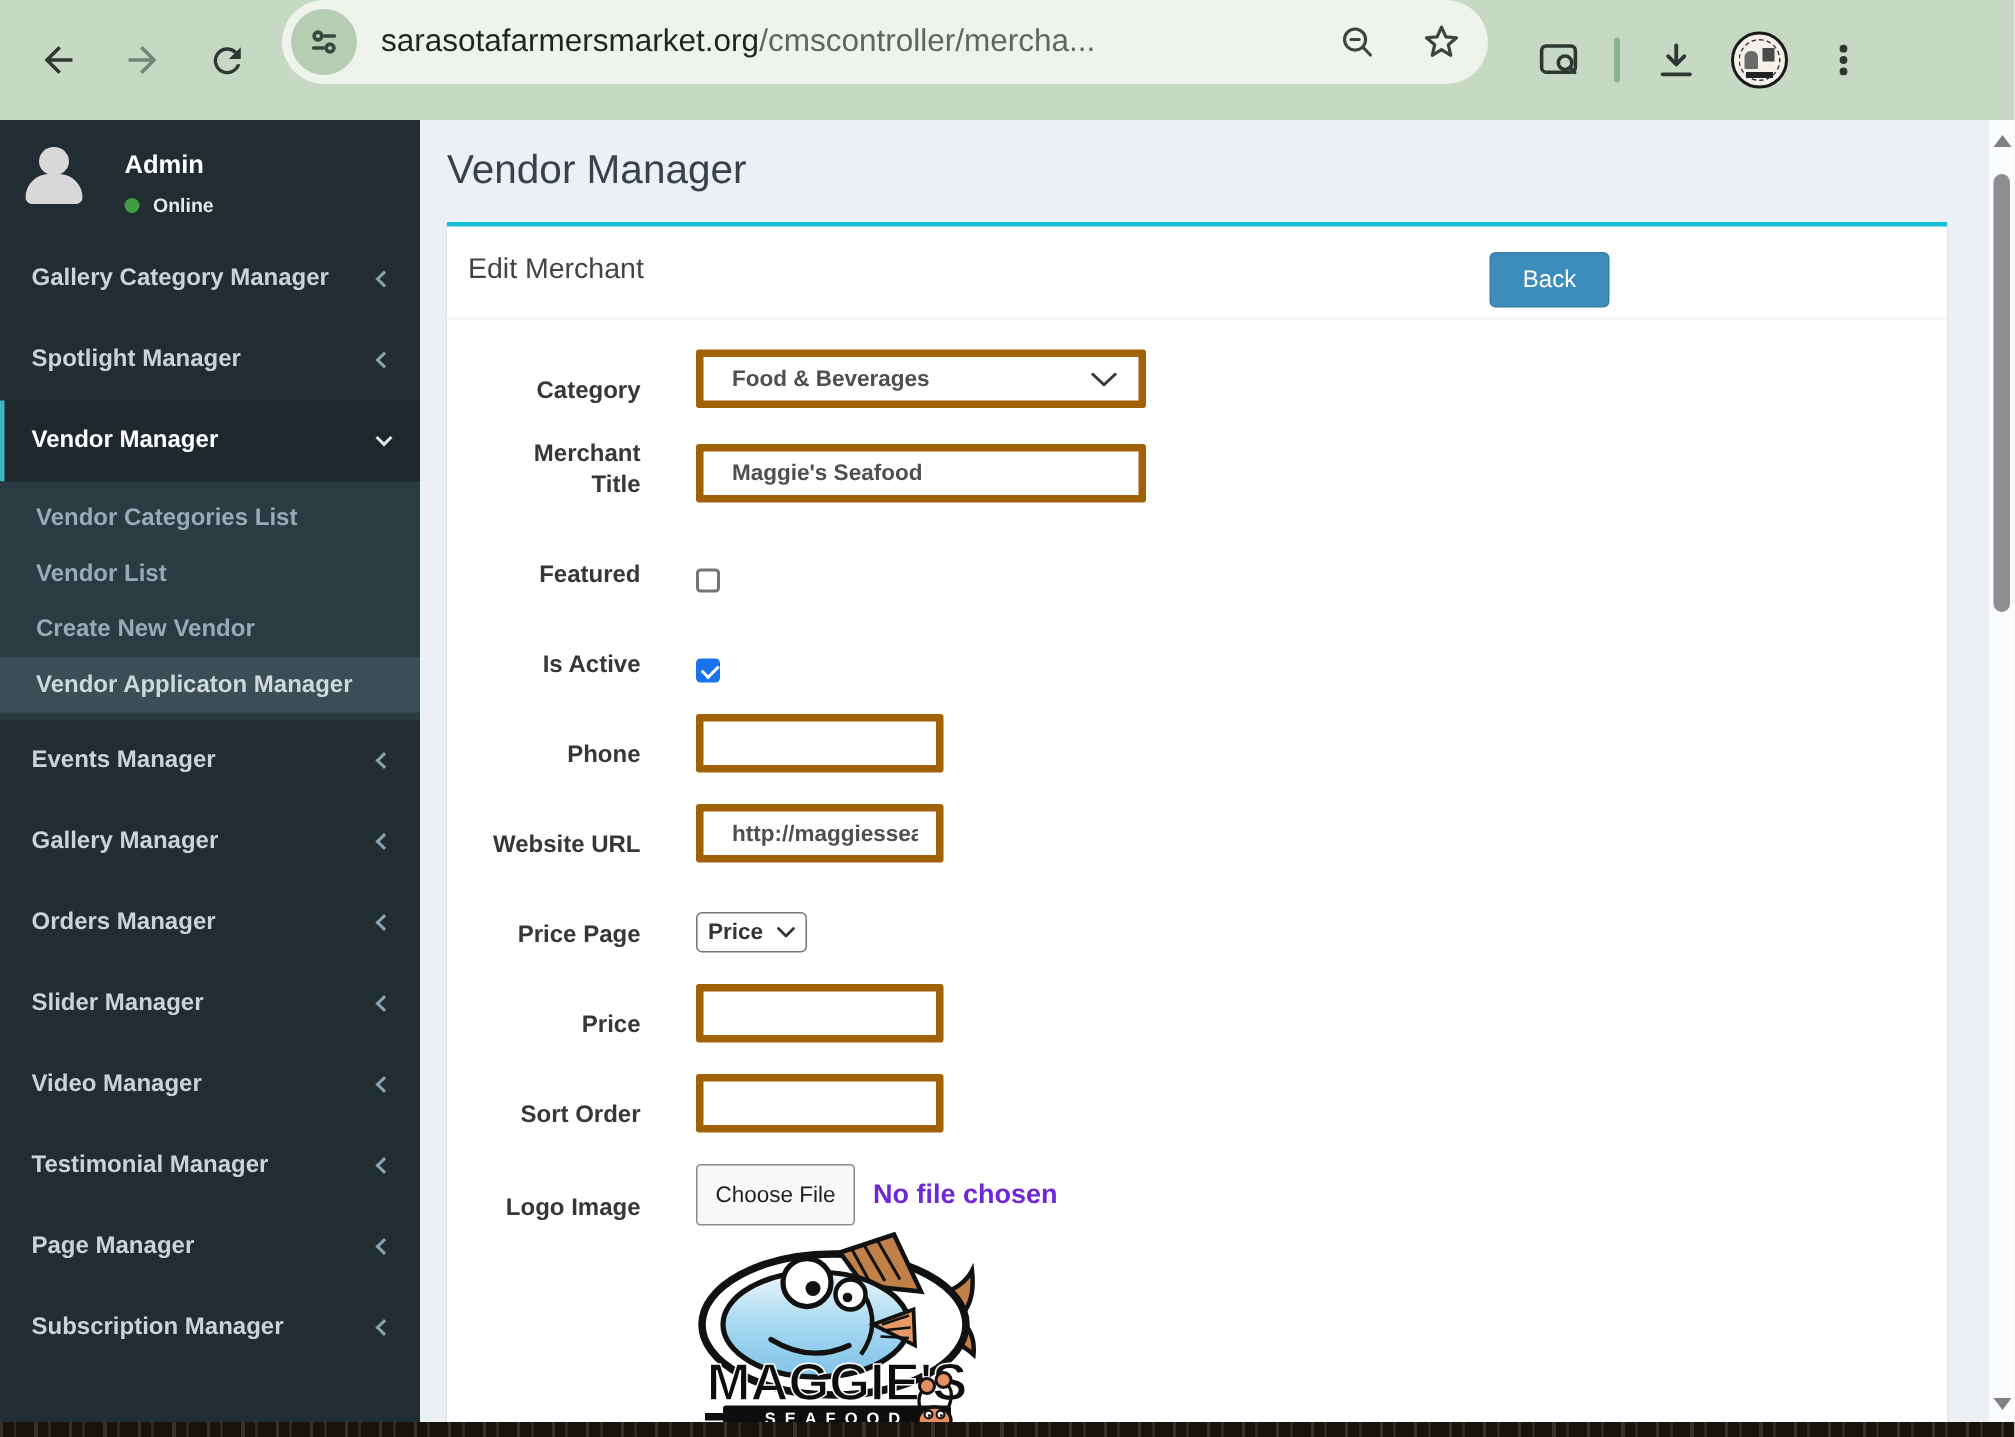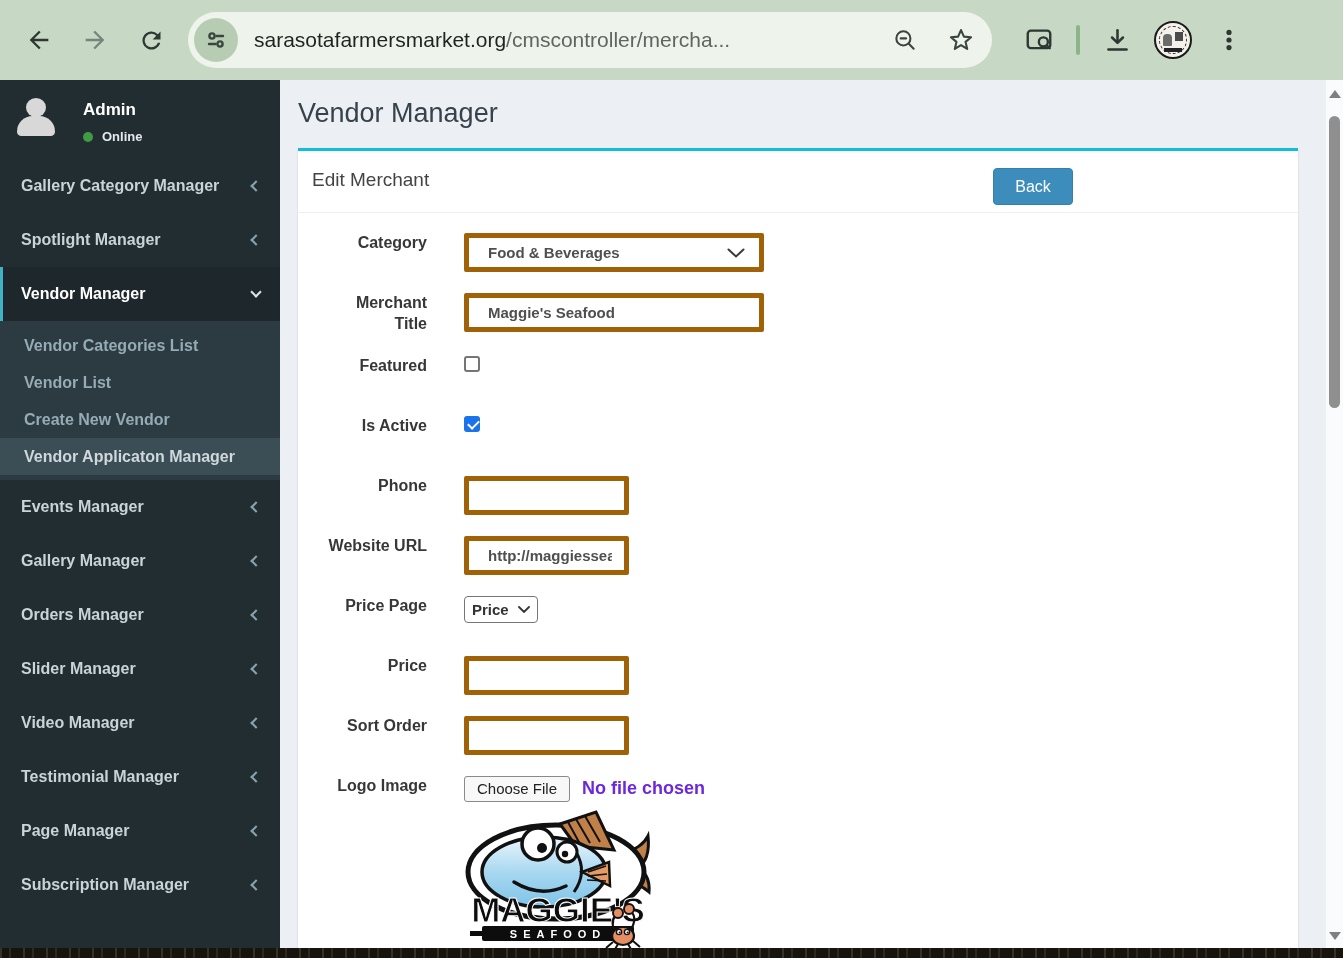--- a/index.html
+++ b/index.html
@@ -1,20 +1,20 @@
 <!DOCTYPE html>
 <html><head>
 <meta charset="utf-8">
 <style>
   * { margin:0; padding:0; box-sizing:border-box; }
   html,body { width:1343px; height:958px; overflow:hidden; }
   body { font-family:"Liberation Sans", sans-serif; position:relative; background:#ecf0f5; }
 
   
-  .chrome { position:absolute; top:0; left:0; width:1343px; height:80px; background:#c7d9c5; display:flex; align-items:center; }
+  .chrome { position:absolute; top:0; left:0; width:1343px; height:80px; background:#c7d9c5; display:flex; }
   .nav-btns { display:flex; align-items:center; gap:26px; padding-left:24px; }
   .nav-btn { width:30px; height:30px; display:flex; align-items:center; justify-content:center; cursor:pointer; }
   .url-pill { margin-left:22px; width:804px; height:56px; border-radius:28px; background:#eef4ec; display:flex; align-items:center; padding:0 16px 0 6px; }
   .tune-circle { width:44px; height:44px; border-radius:50%; background:#b6cdb4; display:flex; align-items:center; justify-content:center; flex:0 0 auto; }
   .url-text { margin-left:16px; font-size:21px; color:#1e2420; white-space:nowrap; overflow:hidden; flex:1 1 auto; }
   .url-text .path { color:#5d675f; }
   .pill-icons { display:flex; align-items:center; gap:26px; margin-left:10px; }
   .chrome-right { display:flex; align-items:center; gap:22px; margin-left:32px; }
   .green-divider { width:4px; height:30px; background:#8cb58a; border-radius:2px; }
   .avatar-btn { width:38px; height:38px; border-radius:50%; background:#f3f1ea; border:2px solid #1b1b1b; position:relative; overflow:hidden; cursor:pointer; }
@@ -50,34 +50,34 @@
   
   .main { position:absolute; left:280px; top:80px; width:1063px; height:868px; background:#ecf0f5; }
   .page-title { position:absolute; left:18px; top:18px; font-size:27px; color:#37424a; font-weight:400; }
 
   .card { position:absolute; left:18px; top:68px; width:1000px; height:800px; background:#ffffff; border-top:3px solid #12bdd6; box-shadow:0 1px 2px rgba(0,0,0,0.12); }
   .card-header { position:relative; height:62px; border-bottom:1px solid #f0f0f0; }
   .card-title { position:absolute; left:14px; top:18px; font-size:19px; color:#444444; }
   .back-btn { position:absolute; left:695px; top:17px; width:80px; height:37px; background:#3c8dbc; border:1px solid #367fa9; border-radius:4px; color:#ffffff; font-size:16px; display:flex; align-items:center; justify-content:center; cursor:pointer; }
 
   .form-body { padding:20px 0 0 29px; }
-  .form-row { display:flex; min-height:39px; margin-bottom:21px; align-items:flex-start; }
+  .form-row { display:flex; min-height:39px; margin-bottom:21px; align-items:flex-end; }
   .form-label { width:100px; text-align:right; margin-right:37px; font-weight:bold; font-size:16px; color:#373737; line-height:1.3; }
   .ctrl { border:5px solid #a16207; border-radius:2px; background:#fff; height:39px; font-weight:bold; font-size:15px; color:#4f4f4f; }
   .select-lg { width:300px; display:flex; align-items:center; padding:0 14px 0 19px; cursor:pointer; }
   .select-lg .sel-text { flex:1; }
   input.ctrl { padding:0 12px 0 19px; font-family:"Liberation Sans",sans-serif; outline:none; }
   .w300 { width:300px; }
   .w165 { width:165px; }
   .cb { width:16px; height:16px; border:2px solid #757575; border-radius:3px; background:#fff; cursor:pointer; position:relative; }
   .cb.checked { background:#1a73e8; border-color:#1a73e8; }
   .cb.checked::after { content:""; position:absolute; left:4px; top:0px; width:5px; height:9px; border-right:2.5px solid #fff; border-bottom:2.5px solid #fff; transform:rotate(45deg); }
   .select-sm { width:74px; height:27px; border:1px solid #757575; border-radius:4px; background:#fff; display:flex; align-items:center; justify-content:space-between; padding:0 7px; font-weight:bold; font-size:15px; color:#333; cursor:pointer; }
   .file-row { display:flex; align-items:center; gap:12px; }
-  .file-btn { height:26px; padding:0 12px; background:#f8f8f8; border:1px solid #8a8a8a; border-radius:3px; font-size:15px; color:#222; display:flex; align-items:center; cursor:pointer; font-family:"Liberation Sans",sans-serif; }
+  .file-btn { height:41px; padding:0 12px; background:#f8f8f8; border:1px solid #8a8a8a; border-radius:3px; font-size:15px; color:#222; display:flex; align-items:center; cursor:pointer; font-family:"Liberation Sans",sans-serif; }
   .file-status { font-weight:bold; font-size:18px; color:#6d28d9; }
   .logo-row { margin-top:4px; margin-left:137px; }
 
   
   .scrollbar { position:absolute; right:0; top:0; width:17px; height:868px; background:#fafbfc; }
   .sb-arrow-up { position:absolute; top:10px; left:3px; width:0; height:0; border-left:6px solid transparent; border-right:6px solid transparent; border-bottom:8px solid #808080; cursor:pointer; }
   .sb-thumb { position:absolute; top:36px; left:3px; width:11px; height:292px; border-radius:6px; background:#8f8f8f; cursor:pointer; }
   .sb-arrow-down { position:absolute; bottom:8px; left:3px; width:0; height:0; border-left:6px solid transparent; border-right:6px solid transparent; border-top:8px solid #808080; cursor:pointer; }
 
   

